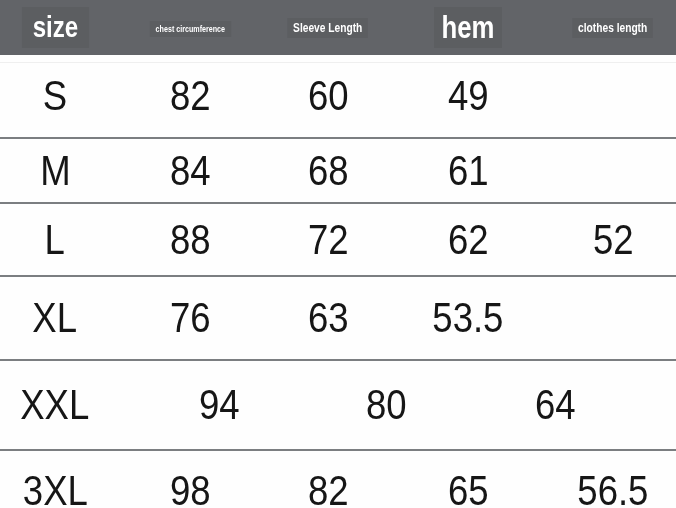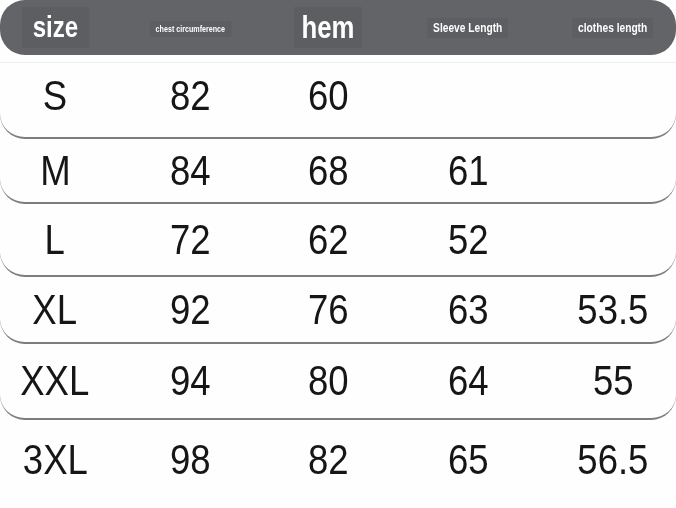--- a/index.html
+++ b/index.html
@@ -17,21 +17,20 @@
   .chart{
     width:676px;height:508px;
     background:var(--body-bg);
     overflow:hidden;
   }
   .grid-row{
     display:grid;
     grid-template-columns:110px 160px 116px 164px 126px;
     align-items:center;
     justify-items:center;
-    border-radius:25px;
   }
   .hdr{
     height:55px;
     background:var(--header-bg);
     position:relative;
   }
   .hdr::after{ 
     content:"";
     position:absolute;left:0;right:0;bottom:-8px;height:1px;
     background:#efefef;
@@ -49,69 +48,70 @@
   .hl-hem   {font-size:31px;transform:scaleX(0.83);padding:5px 9px;}
   .hl-sleeve{font-size:12px;transform:scaleX(0.85);padding:4px 7px;}
   .hl-length{font-size:12px;transform:scaleX(0.85);padding:4px 7px;}
   .body-row{
     border-bottom:2px solid var(--separator);
   }
   .body-row.last{border-bottom:none;}
   .r1{height:84px;}
   .r2{height:65px;}
   .r3{height:73px;}
-  .r4{height:67px;}
-  .r5{height:76px;}
+  .r4{height:84px;}
+  .r5{height:90px;gap:29px;}
   .r6{height:80px;}
   .val{
     font-size:42px;
     font-weight:400;
     color:var(--body-text);
     display:inline-block;
     transform:scaleX(0.87);
     white-space:nowrap;
     line-height:1;
   }
 </style>
 </head>
 <body>
 
 <div class="chart">
 
   <div class="grid-row hdr">
     <div><span class="hlabel hl-size">size</span></div>
     <div><span class="hlabel hl-chest">chest circumference</span></div>
+    <div><span class="hlabel hl-sleeve">Sleeve Length</span></div>
     <div><span class="hlabel hl-hem">hem</span></div>
-    <div><span class="hlabel hl-sleeve">Sleeve Length</span></div>
     <div><span class="hlabel hl-length">clothes length</span></div>
   </div>
 
   <div class="grid-row body-row r1">
     <div><span class="val">S</span></div>
     <div><span class="val">82</span></div>
     <div><span class="val">60</span></div>
+    <div><span class="val">49</span></div>
   </div>
 
   <div class="grid-row body-row r2">
     <div><span class="val">M</span></div>
     <div><span class="val">84</span></div>
     <div><span class="val">68</span></div>
     <div><span class="val">61</span></div>
   </div>
 
   <div class="grid-row body-row r3">
     <div><span class="val">L</span></div>
+    <div><span class="val">88</span></div>
     <div><span class="val">72</span></div>
     <div><span class="val">62</span></div>
     <div><span class="val">52</span></div>
   </div>
 
   <div class="grid-row body-row r4">
     <div><span class="val">XL</span></div>
-    <div><span class="val">92</span></div>
     <div><span class="val">76</span></div>
     <div><span class="val">63</span></div>
     <div><span class="val">53.5</span></div>
   </div>
 
   <div class="grid-row body-row r5">
     <div><span class="val">XXL</span></div>
     <div><span class="val">94</span></div>
     <div><span class="val">80</span></div>
     <div><span class="val">64</span></div>

